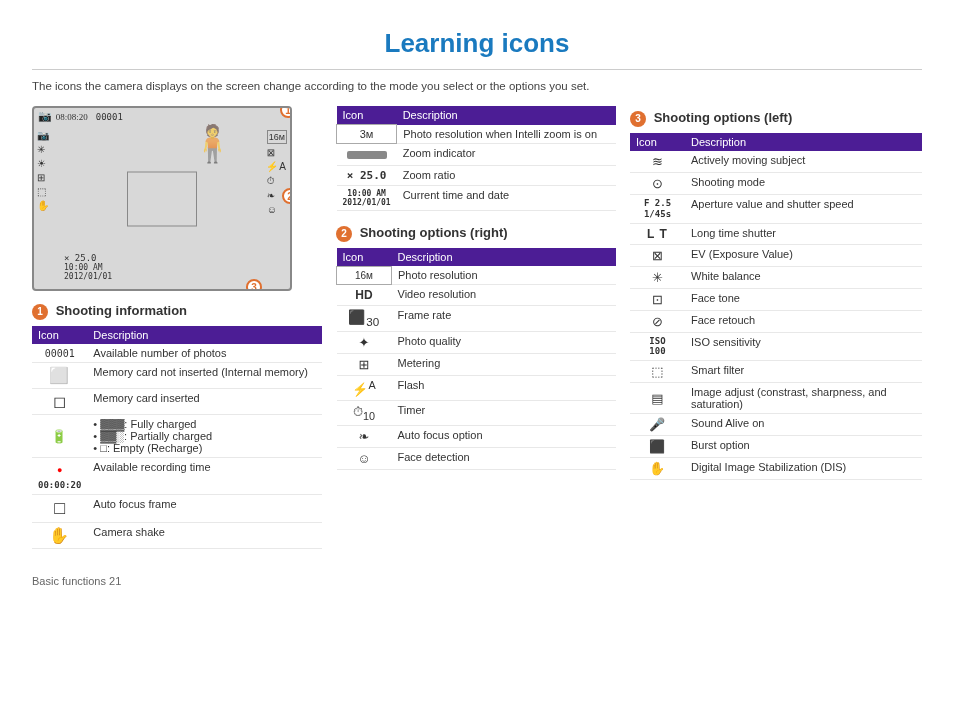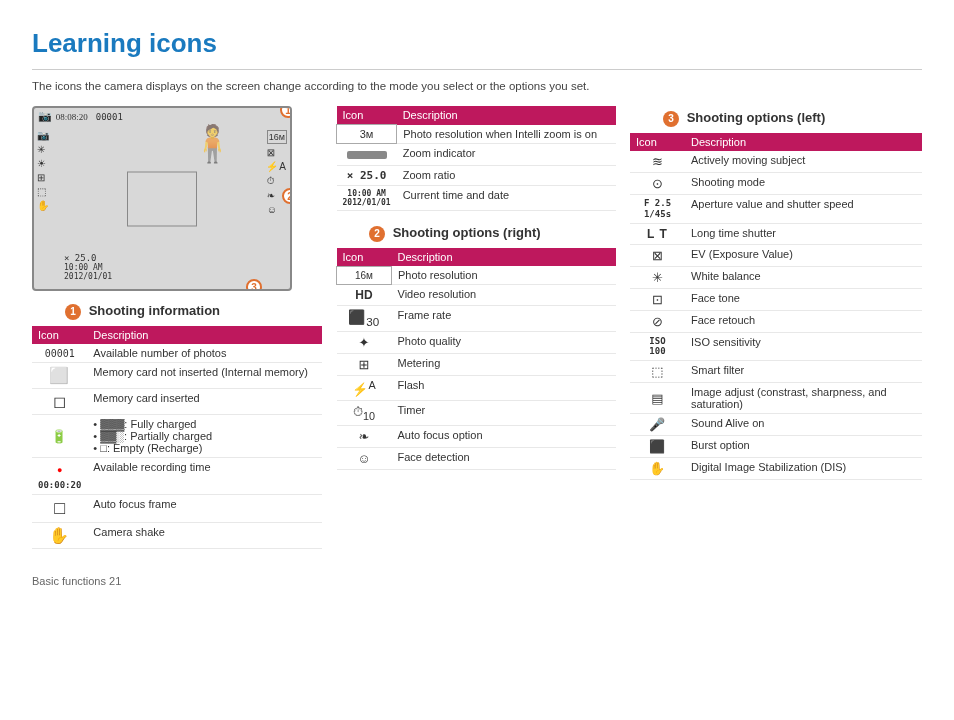--- a/index.html
+++ b/index.html
@@ -10,20 +10,21 @@
       color: #333;
       width: 954px;
       min-height: 720px;
       padding: 28px 32px 20px 32px;
     }
     h1 {
       font-size: 26px;
       color: #1a7abf;
       font-weight: bold;
       margin-bottom: 4px;
+      text-align: center;
     }
     .title-underline {
       border-bottom: 1px solid #ccc;
       margin-bottom: 10px;
       padding-bottom: 6px;
     }
     .subtitle {
       font-size: 11.5px;
       color: #444;
       margin-bottom: 14px;
@@ -117,21 +118,20 @@
     .badge-2 { width: 16px; height: 16px; right: -8px; top: 80px; }
     .badge-3 { width: 16px; height: 16px; bottom: -6px; right: 30px; }
 
     
     .section-title {
       font-size: 13px;
       font-weight: bold;
       color: #333;
       margin-bottom: 6px;
       margin-top: 4px;
-      margin-left: 33px;
     }
     .section-num {
       display: inline-block;
       width: 16px;
       height: 16px;
       border-radius: 50%;
       background: #e07030;
       color: white;
       text-align: center;
       line-height: 16px;
@@ -141,21 +141,21 @@
     }
 
     
     table {
       width: 100%;
       border-collapse: collapse;
       margin-bottom: 8px;
       font-size: 11px;
     }
     table thead tr {
-      background: #be185d;
+      background: #4c1d95;
       color: #fff;
     }
     table thead th {
       padding: 3px 6px;
       text-align: left;
       font-weight: normal;
     }
     table tbody tr {
       border-bottom: 1px solid #e8e8e8;
     }

